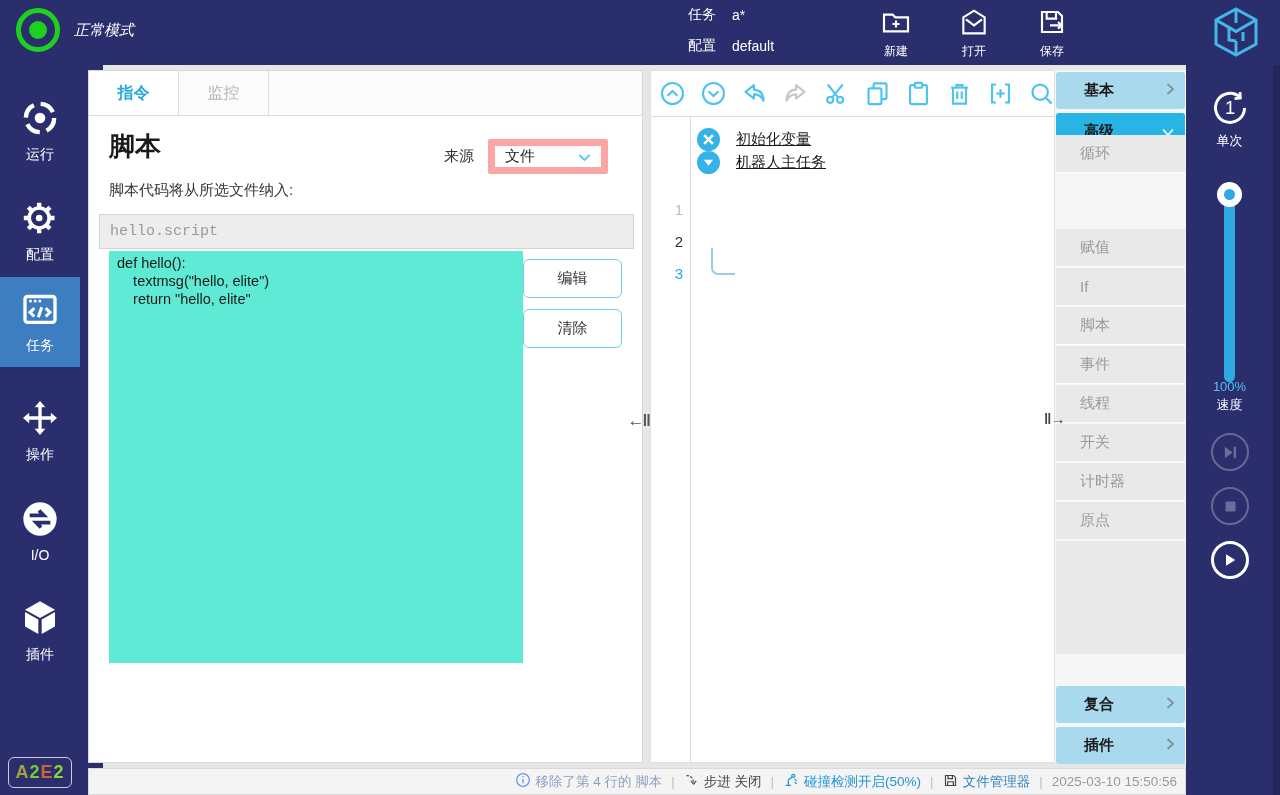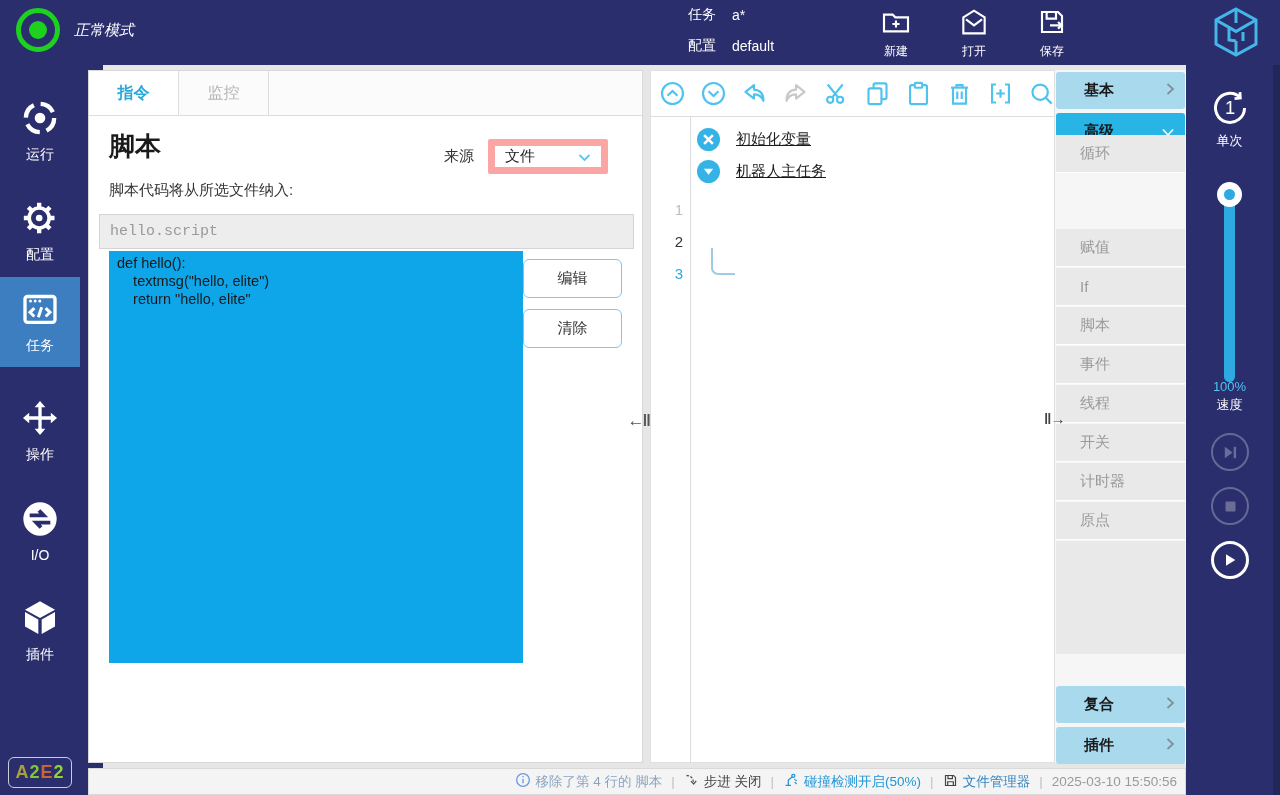--- a/index.html
+++ b/index.html
@@ -27,21 +27,21 @@
   
   .main-panel { position:absolute; left:88px; top:70px; width:555px; height:693px; background:#fff; border:1px solid #d8d8d8; }
   .tabbar { height:45px; background:#fbfbfb; border-bottom:1px solid #ddd; display:flex; }
   .tab { width:90px; display:flex; align-items:center; justify-content:center; font-size:16px; color:#b5b5b5; border-right:1px solid #ddd; cursor:pointer; }
   .tab.active { color:#29a8dc; font-weight:bold; background:#fff; }
   .panel-title { position:absolute; left:20px; top:58px; font-size:26px; font-weight:bold; color:#1a1a1a; }
   .source-row { position:absolute; right:34px; top:61px; display:flex; align-items:center; gap:14px; font-size:15px; color:#333;margin-top:7px; }
   .select { width:120px; height:35px; background:#fff; border:7px solid #fca5a5; border-radius:2px; display:flex; align-items:center; justify-content:space-between; padding:0 10px; font-size:15px; color:#222; cursor:pointer; }
   .desc { position:absolute; left:20px; top:110px; font-size:15px; color:#333; }
   .file-field { position:absolute; left:10px; top:143px; width:535px; height:35px; background:#ededed; border:1px solid #d4d4d4; font-size:15px; color:#9a9a9a; padding:0 10px; font-family:Liberation Mono, monospace; }
-  .code-area { position:absolute; left:20px; top:180px; width:414px; height:412px; background:#0ea5e9; padding:3px 8px; }
+  .code-area { position:absolute; left:20px; top:180px; width:414px; height:412px; background:#5eead4; padding:3px 8px; }
   .code-line { font-size:14.5px; line-height:18px; color:#1a1a1a; white-space:pre; }
   .btn { position:absolute; left:434px; width:99px; height:39px; background:#fff; border:1.5px solid #6fcdf2; border-radius:6px; font-size:15px; color:#333; cursor:pointer; font-family:inherit; }
   .collapse-handle { position:absolute; right:-7px; top:340px; font-size:17px; color:#555; font-weight:bold; letter-spacing:-2px; cursor:pointer; background:none; border:none; }
 
   
   .tree-panel { position:absolute; left:650px; top:70px; width:405px; height:693px; background:#fff; border:1px solid #e0e0e0; }
   .tree-toolbar { height:46px; border-bottom:1px solid #ddd; display:flex; align-items:center; padding:0 8px; gap:14px; }
   .ticon { width:27px; height:27px; background:none; border:none; cursor:pointer; display:flex; align-items:center; justify-content:center; }
   .gutter { position:absolute; left:0; top:46px; width:40px; bottom:0; border-right:1px solid #ddd; }
   .tree-row { position:absolute; height:28px; display:flex; align-items:center; }
@@ -313,21 +313,21 @@
   <div class="line-num" style="left:0; top:194px; color:#29a8dc;">3</div>
 
   <div class="tree-row" style="left:46px; top:54px;">
     <span class="node-ic">
       <svg width="15" height="15" viewBox="0 0 24 24" stroke="#fff" stroke-width="4.2" fill="none">
           <path d="M5 5 L19 19 M19 5 L5 19"></path>
         </svg>
     </span>
     <span class="node-label">初始化变量</span>
   </div>
-  <div class="tree-row" style="left:46px; top:86px;text-align:center;">
+  <div class="tree-row" style="left:46px; top:77px;text-align:center;">
     <span class="node-ic">
       <svg width="15" height="15" viewBox="0 0 24 24" fill="#fff">
           <path d="M4.5 7.5 h15 L12 17 Z"></path>
         </svg>
     </span>
     <span class="node-label">机器人主任务</span>
   </div>
 </div>
 <div class="connector"></div>
 

